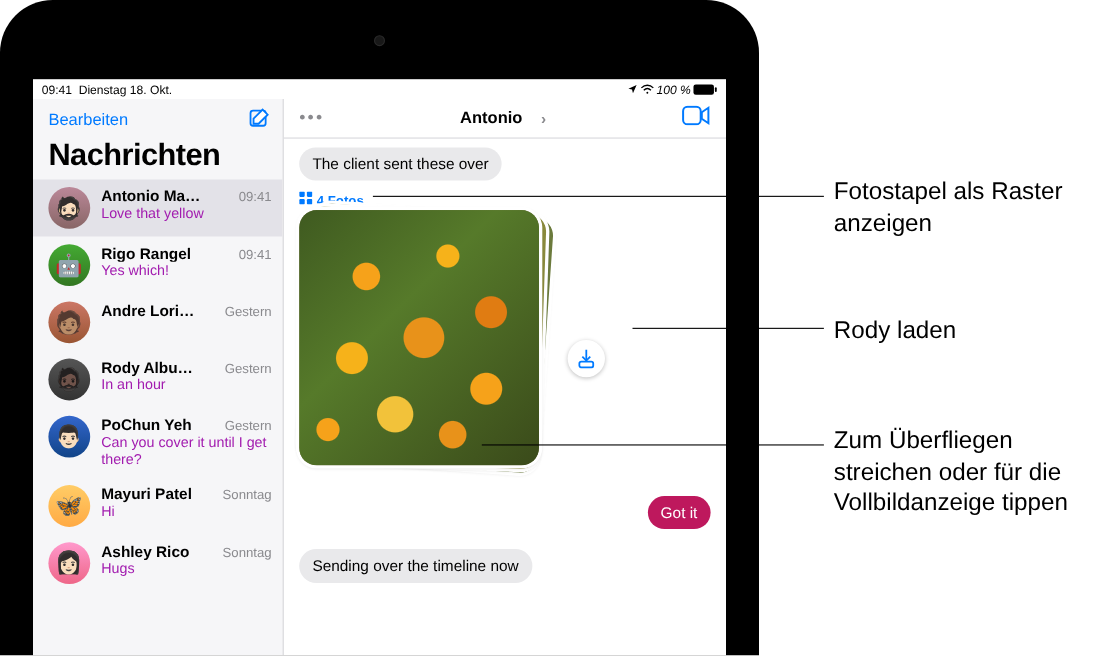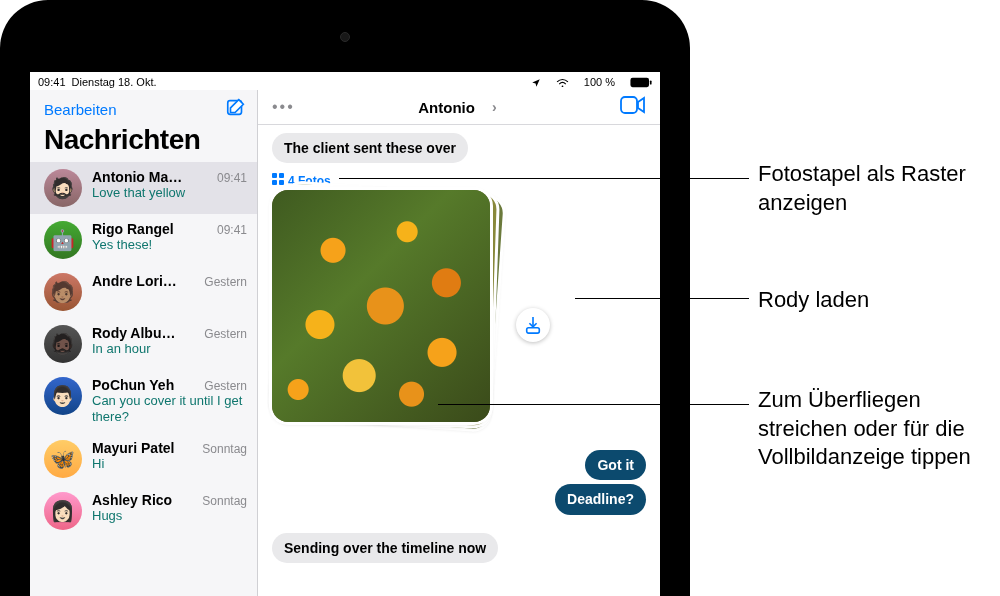--- a/index.html
+++ b/index.html
@@ -41,21 +41,21 @@
   .status-bar {
     height: 18px;
     display: flex;
     justify-content: space-between;
     align-items: center;
     font-size: 11px;
     padding: 2px 8px 0 8px;
     font-weight: 500;
   }
   .status-left { display: flex; gap: 6px; }
-  .status-right { display: flex; gap: 15px; align-items: flex-end; }
+  .status-right { display: flex; gap: 2px; align-items: flex-start; font-style: italic; }
   .status-icon { display:inline-flex; align-items:center; }
   .content { display: flex; flex: 1; overflow: hidden; }
   
   .sidebar {
     width: 228px;
     border-right: 1px solid #d0d0d4;
     background: #f6f6f8;
     display: flex;
     flex-direction: column;
     overflow: hidden;
@@ -87,21 +87,21 @@
     border-radius: 50%;
     flex-shrink: 0;
     display:flex; align-items:center; justify-content:center;
     font-size: 20px;
     color:#fff;
   }
   .convo-text { flex:1; min-width:0; }
   .convo-top { display:flex; justify-content:space-between; align-items:baseline; gap:6px;}
   .convo-name { font-weight:600; font-size:14px; white-space:nowrap; overflow:hidden; text-overflow:ellipsis; }
   .convo-time { font-size:12px; color:#8a8a8e; flex-shrink:0; }
-  .convo-preview { font-size:13px; color:#0f766e; line-height:1.25; max-height:2.5em; overflow:hidden; }
+  .convo-preview { font-size:13px; color:#a21caf; line-height:1.25; max-height:2.5em; overflow:hidden; }
   
   .chat {
     flex:1;
     display:flex;
     flex-direction:column;
     background:#fff;
     position:relative;
   }
   .chat-header {
     display:flex;
@@ -123,22 +123,22 @@
   .bubble {
     display:inline-block;
     padding: 6px 12px;
     border-radius: 16px;
     font-size:14px;
     margin-bottom:4px;
     max-width: 80%;
     line-height:1.3;
   }
   .bubble.in { background:#e9e9eb; color:#000; }
-  .bubble.out { background:#0c4a6e; color:#fff; position:relative; }
-  .row { display:flex;font-weight:bold; }
+  .bubble.out { background:#be185d; color:#fff; position:relative; }
+  .row { display:flex; }
   .row.right { justify-content:flex-end; }
   .stack-label {
     display:flex; align-items:center; gap:4px;
     color:#007aff; font-size:12px; font-weight:600;
     margin: 6px 0 2px 0;
   }
   .photo-stack {
     position:relative;
     width: 230px; height: 242px;
     margin-bottom: 4px;
@@ -257,21 +257,21 @@
               <div class="convo-preview">Love that yellow</div>
             </div>
           </div>
           <div class="convo">
             <div class="avatar" style="background:linear-gradient(#4a3,#372)">🤖</div>
             <div class="convo-text">
               <div class="convo-top">
                 <span class="convo-name">Rigo Rangel</span>
                 <span class="convo-time">09:41</span>
               </div>
-              <div class="convo-preview">Yes these!</div>
+              <div class="convo-preview">Yes which!</div>
             </div>
           </div>
           <div class="convo">
             <div class="avatar" style="background:linear-gradient(#c76,#953)">🧑🏽</div>
             <div class="convo-text">
               <div class="convo-top">
                 <span class="convo-name">Andre Lori…</span>
                 <span class="convo-time">Gestern</span>
               </div>
             </div>
@@ -362,23 +362,20 @@
                 <path d="M8 1v11"></path>
                   <path d="M4 8l4 4 4-4"></path>
                   <rect x="1" y="13" width="14" height="6" rx="2"></rect>
               </svg>
             </div>
           </div>
 
           <div class="row right" style="margin-top:18px">
               <span class="bubble out">Got it</span>
             </div>
-          <div class="row right">
-              <span class="bubble out">Deadline?</span>
-            </div>
           <div style="height:14px"></div>
           <div class="row">
               <span class="bubble in">Sending over the timeline now</span>
             </div>
         </div>
       </div>
     </div>
 
   </div>
 </div>

